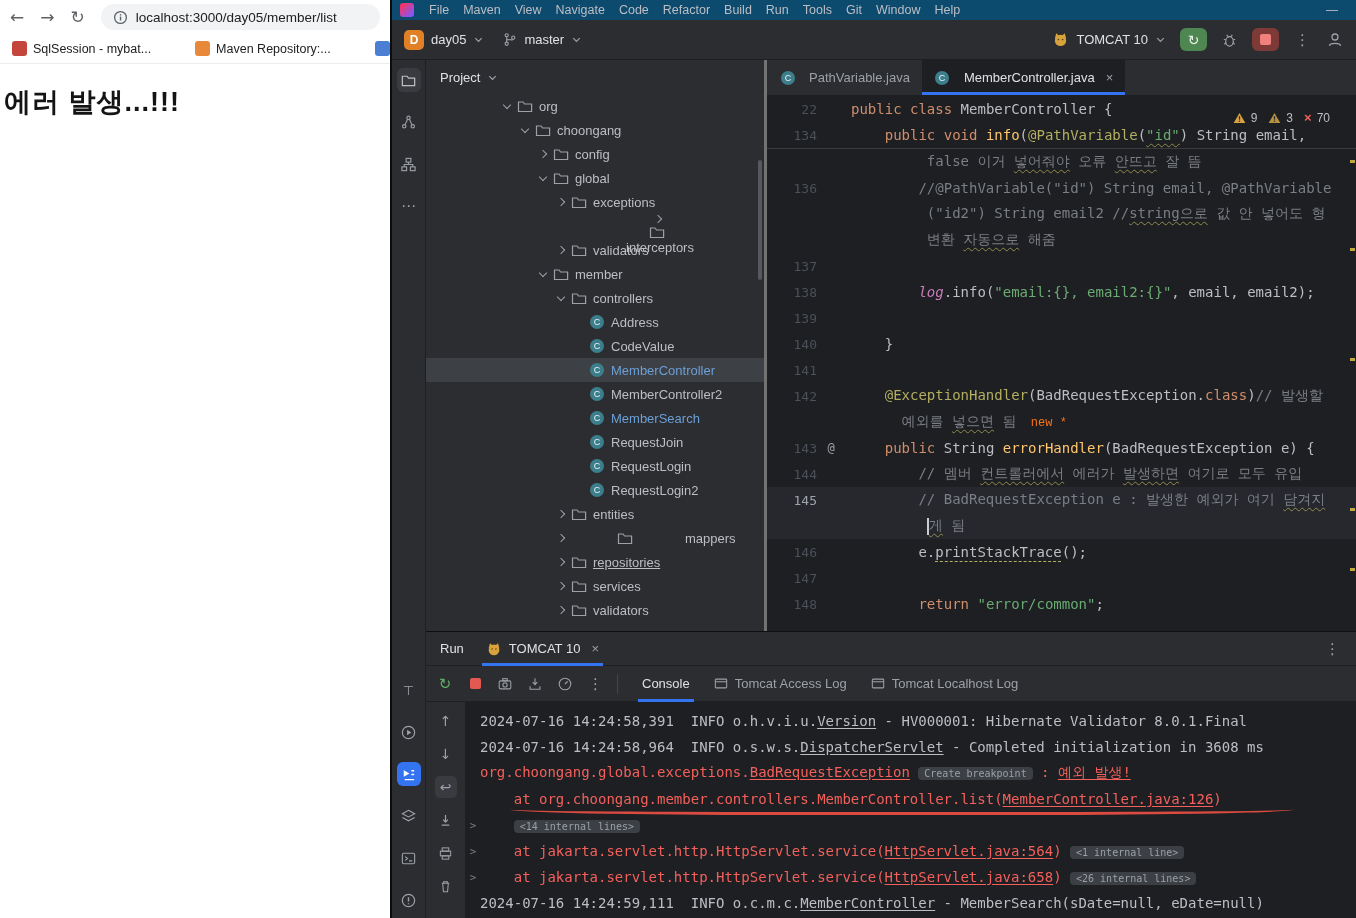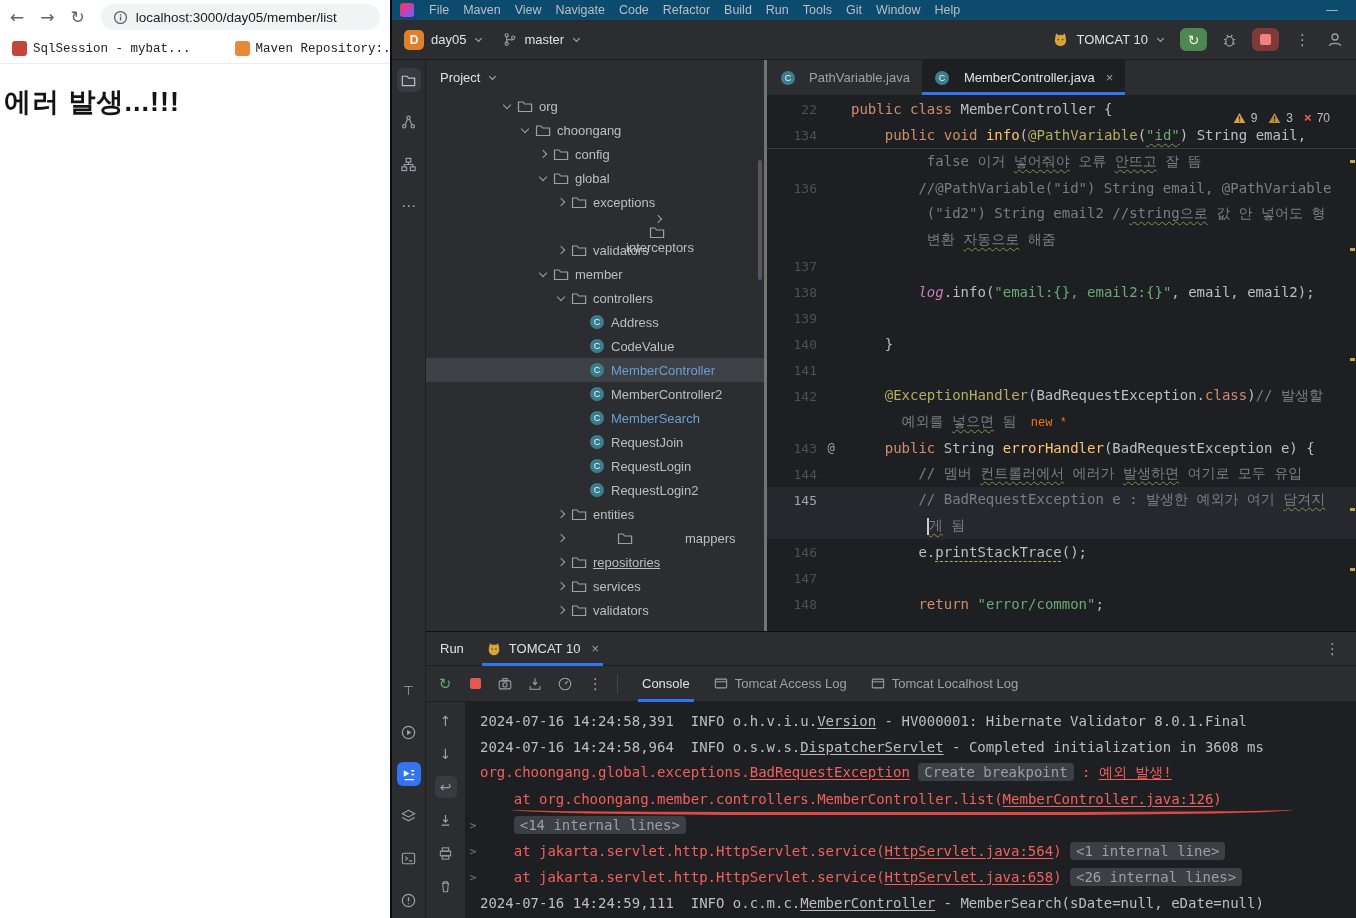--- a/index.html
+++ b/index.html
@@ -6,21 +6,21 @@
     font-family:"Liberation Sans","DejaVu Sans",sans-serif;}
   *{box-sizing:border-box;}
 
   
   .browser{position:absolute;left:0;top:0;width:390px;height:918px;background:#fff;}
   .b-toolbar{height:34px;display:flex;align-items:center;padding:0 10px;gap:16px;}
   .nav-glyph{font-family:"DejaVu Sans",sans-serif;font-size:17px;color:#5f6368;cursor:default;}
   .addr{flex:1;height:26px;background:#f1f3f4;border-radius:14px;display:flex;align-items:center;
     padding:0 12px;gap:8px;min-width:255px;}
   .url{color:#202124;font-size:13.5px;white-space:nowrap;}
-  .b-bookmarks{height:30px;display:flex;align-items:center;gap:44px;padding:0 12px;border-bottom:1px solid #ececec;font-family:Liberation Mono, monospace;}
+  .b-bookmarks{height:30px;display:flex;align-items:center;gap:44px;padding:0 12px;border-bottom:1px solid #ececec;}
   .bookmark{display:flex;align-items:center;gap:6px;}
   .fav{width:15px;height:15px;border-radius:3px;flex:none;}
   .bm-label{font-size:12.5px;color:#202124;white-space:nowrap;}
   .b-page{padding:20px 4px;}
   .err-text{font-size:27px;font-weight:700;color:#141414;letter-spacing:1px;}
 
   
   .ide{position:absolute;left:390px;top:0;width:966px;height:918px;background:#1e1f22;color:#bcbec4;
     display:flex;flex-direction:column;border-left:2px solid #0c0c0c;font-size:13px;}
   .menubar{height:20px;background:#0c4a6e;display:flex;align-items:center;padding:0 8px;font-size:12.5px;color:#bcbec4;}
@@ -115,21 +115,21 @@
     align-items:center;padding-top:8px;gap:11px;flex:none;}
   .cs-icon{width:22px;height:22px;display:flex;align-items:center;justify-content:center;color:#9da0a8;
     font-family:"DejaVu Sans",sans-serif;font-size:14px;}
   .cs-icon.boxed{background:#393b40;border-radius:5px;}
   .console{flex:1;padding-top:6px;font-family:"DejaVu Sans Mono","Liberation Mono",monospace;font-size:14px;overflow:hidden;position:relative;}
   .con-row{height:26px;display:flex;align-items:center;position:relative;}
   .fold{width:14px;flex:none;text-align:center;color:#7a7e85;font-size:11px;}
   .con-text{white-space:pre;}
   .cseg.log{color:#bcbec4;} .cseg.err{color:#f2605c;}
   .cseg.lnk{text-decoration:underline;text-underline-offset:2px;}
-  .cseg.chip{background:#3c3f44;color:#9aa0a6;border-radius:4px;padding:1px 6px;font-size:14px;}
+  .cseg.chip{background:#3c3f44;color:#9aa0a6;border-radius:4px;padding:1px 6px;font-size:10px;}
   .con-row.redline::after{content:"";position:absolute;left:44px;width:784px;top:18px;height:8px;
     border-bottom:3px solid #dc4b42;border-radius:50%/8px;}
 </style>
 </head>
 <body>
 
 <div class="browser">
   <div class="b-toolbar">
     <span class="nav-glyph">←</span>
     <span class="nav-glyph">→</span>

